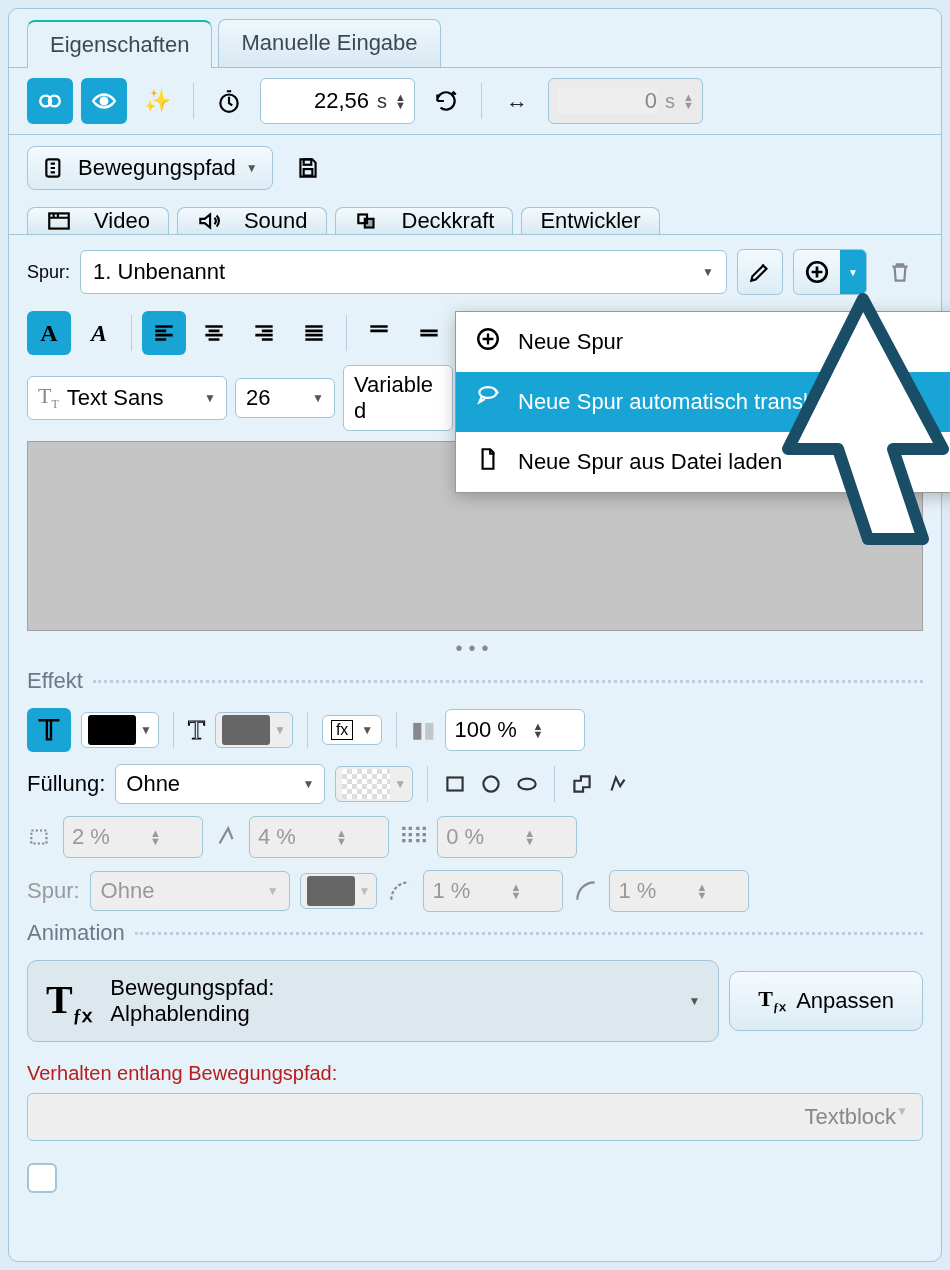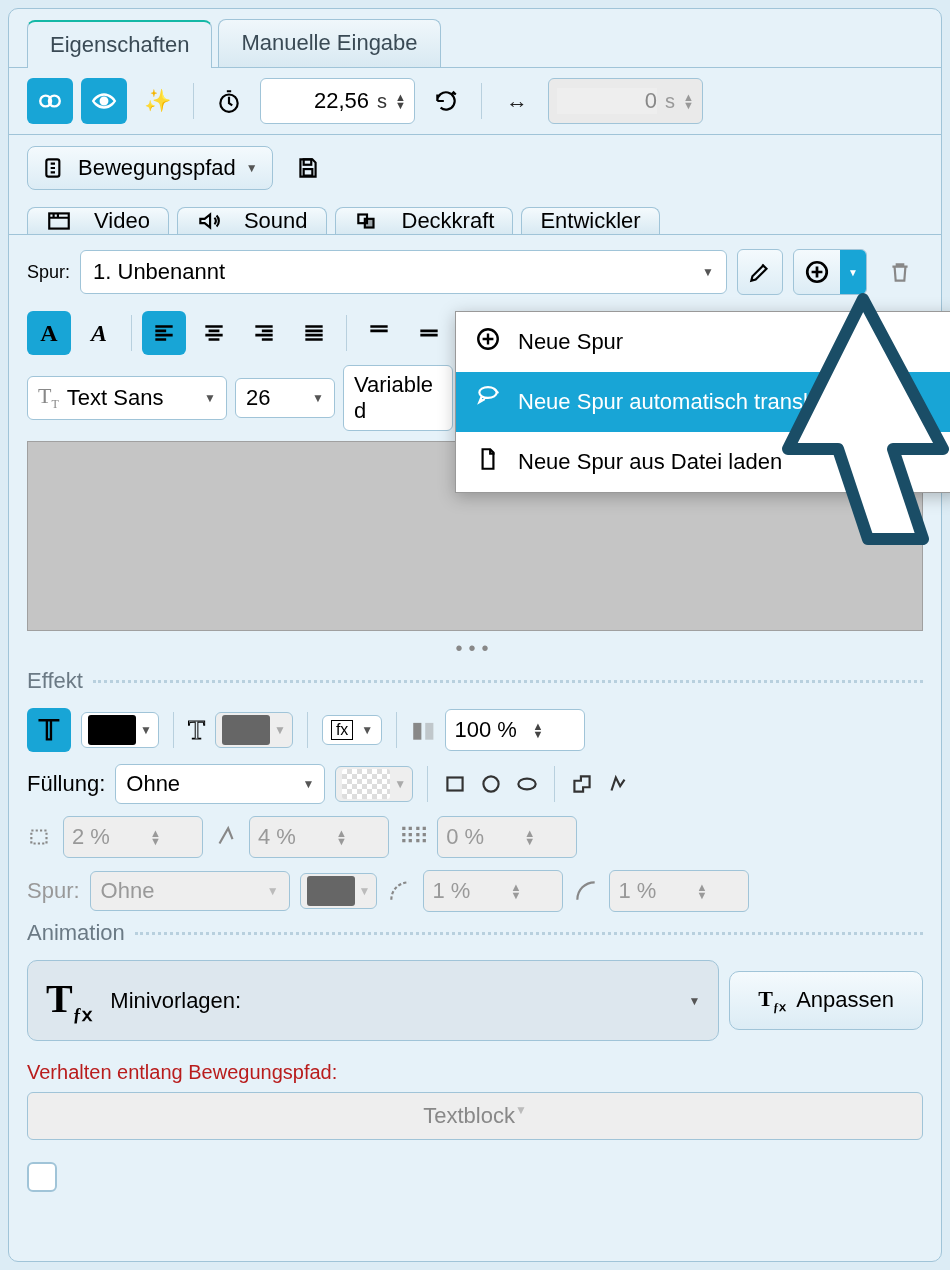--- a/index.html
+++ b/index.html
@@ -228,21 +228,21 @@
     display: inline-flex; align-items: center; gap: 10px;
     border: 1px solid #a0c4d8; border-radius: 10px;
     background: linear-gradient(#f4fafd,#dcecf5);
     padding: 14px 28px; font-size: 22px; cursor: pointer;
   }
   .full-select {
     margin: 6px 18px;
     border: 1px solid #a0c4d8; border-radius: 6px;
     background: #eee; color: #888;
     padding: 10px 14px; font-size: 22px;
-    display: flex; justify-content: center;
+    display: flex; justify-content: flex-end;
   }
   .checkbox-row {
     display: flex; align-items: center; gap: 12px;
     padding: 16px 18px; font-size: 22px;
   }
   .checkbox {
     width: 30px; height: 30px; border: 2px solid #a0c4d8;
     border-radius: 6px; background: #fff;
   }
   .disabled-text { color: #999; }
@@ -586,21 +586,22 @@
   </div>
 
   <div class="section-label">
     <span>Animation</span>
     <div class="dotline"></div>
   </div>
   <div class="anim-row">
     <div class="anim-box">
       <span style="font-family:serif;font-size:40px;font-weight:bold">T<sub style="font-size:18px">ƒ𝗑</sub></span>
       <div class="grow">
-        <div>Minivorlagen:</div>
+        <div>Bewegungspfad:</div>
+        <div>Alphablending</div>
       </div>
       <span class="tri">▼</span>
     </div>
     <div class="btn-outline">
       <span style="font-family:serif;font-weight:bold">T<sub style="font-size:12px">ƒ𝗑</sub></span>
       <span>Anpassen</span>
     </div>
   </div>
 
   <div style="padding:14px 18px 2px 18px;color:#b91c1c">Verhalten entlang Bewegungspfad:</div>

